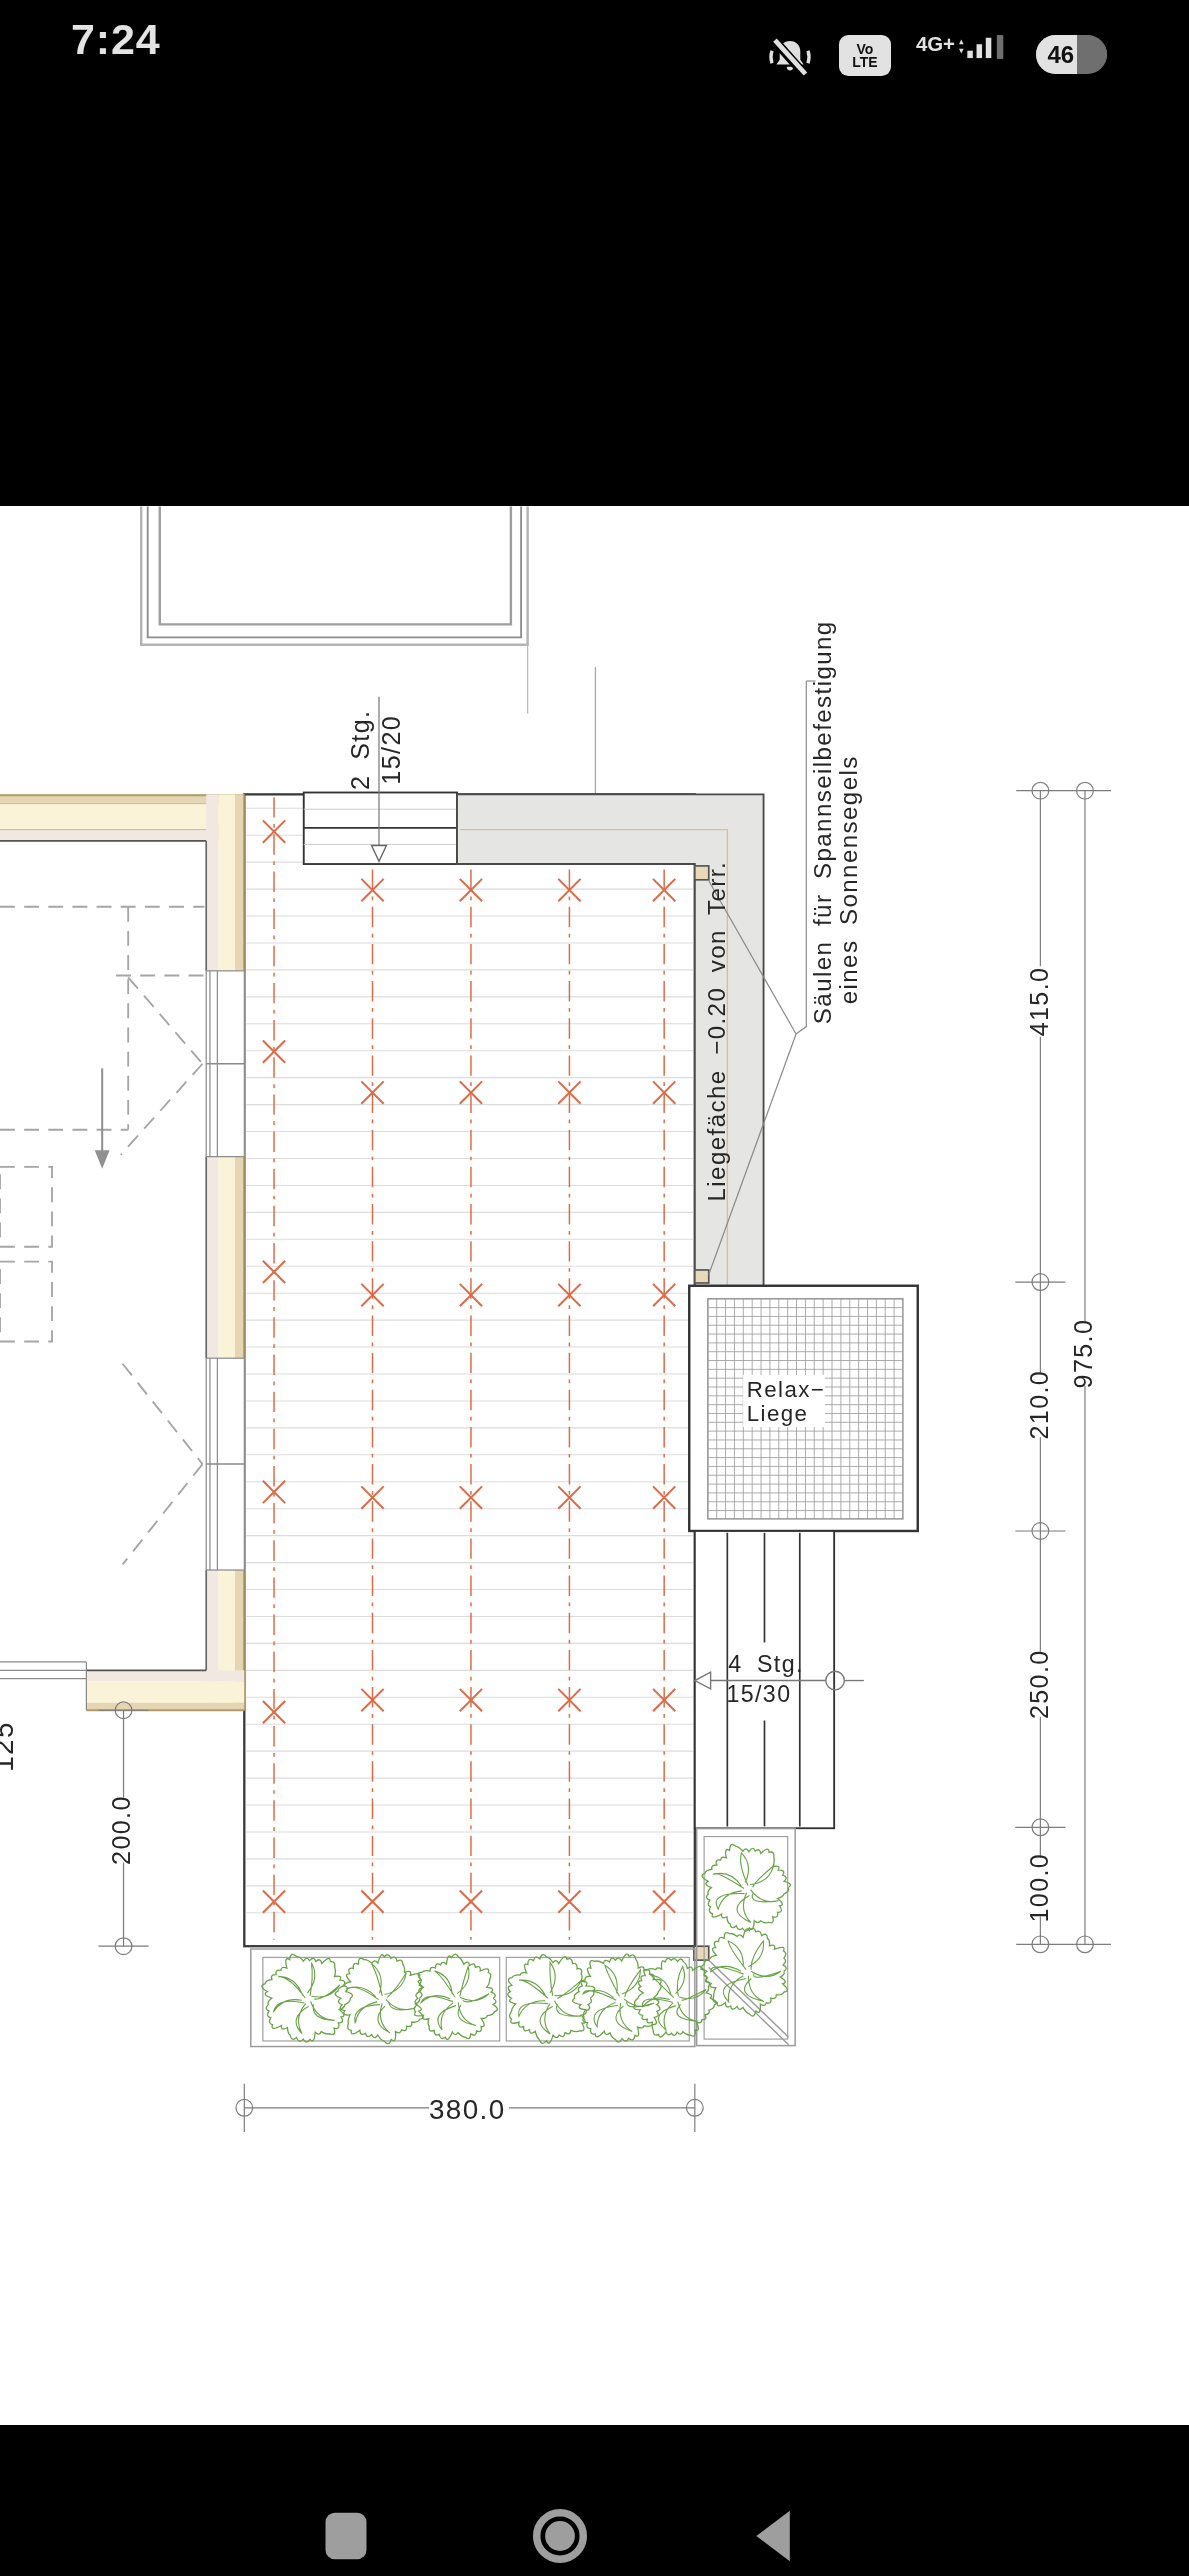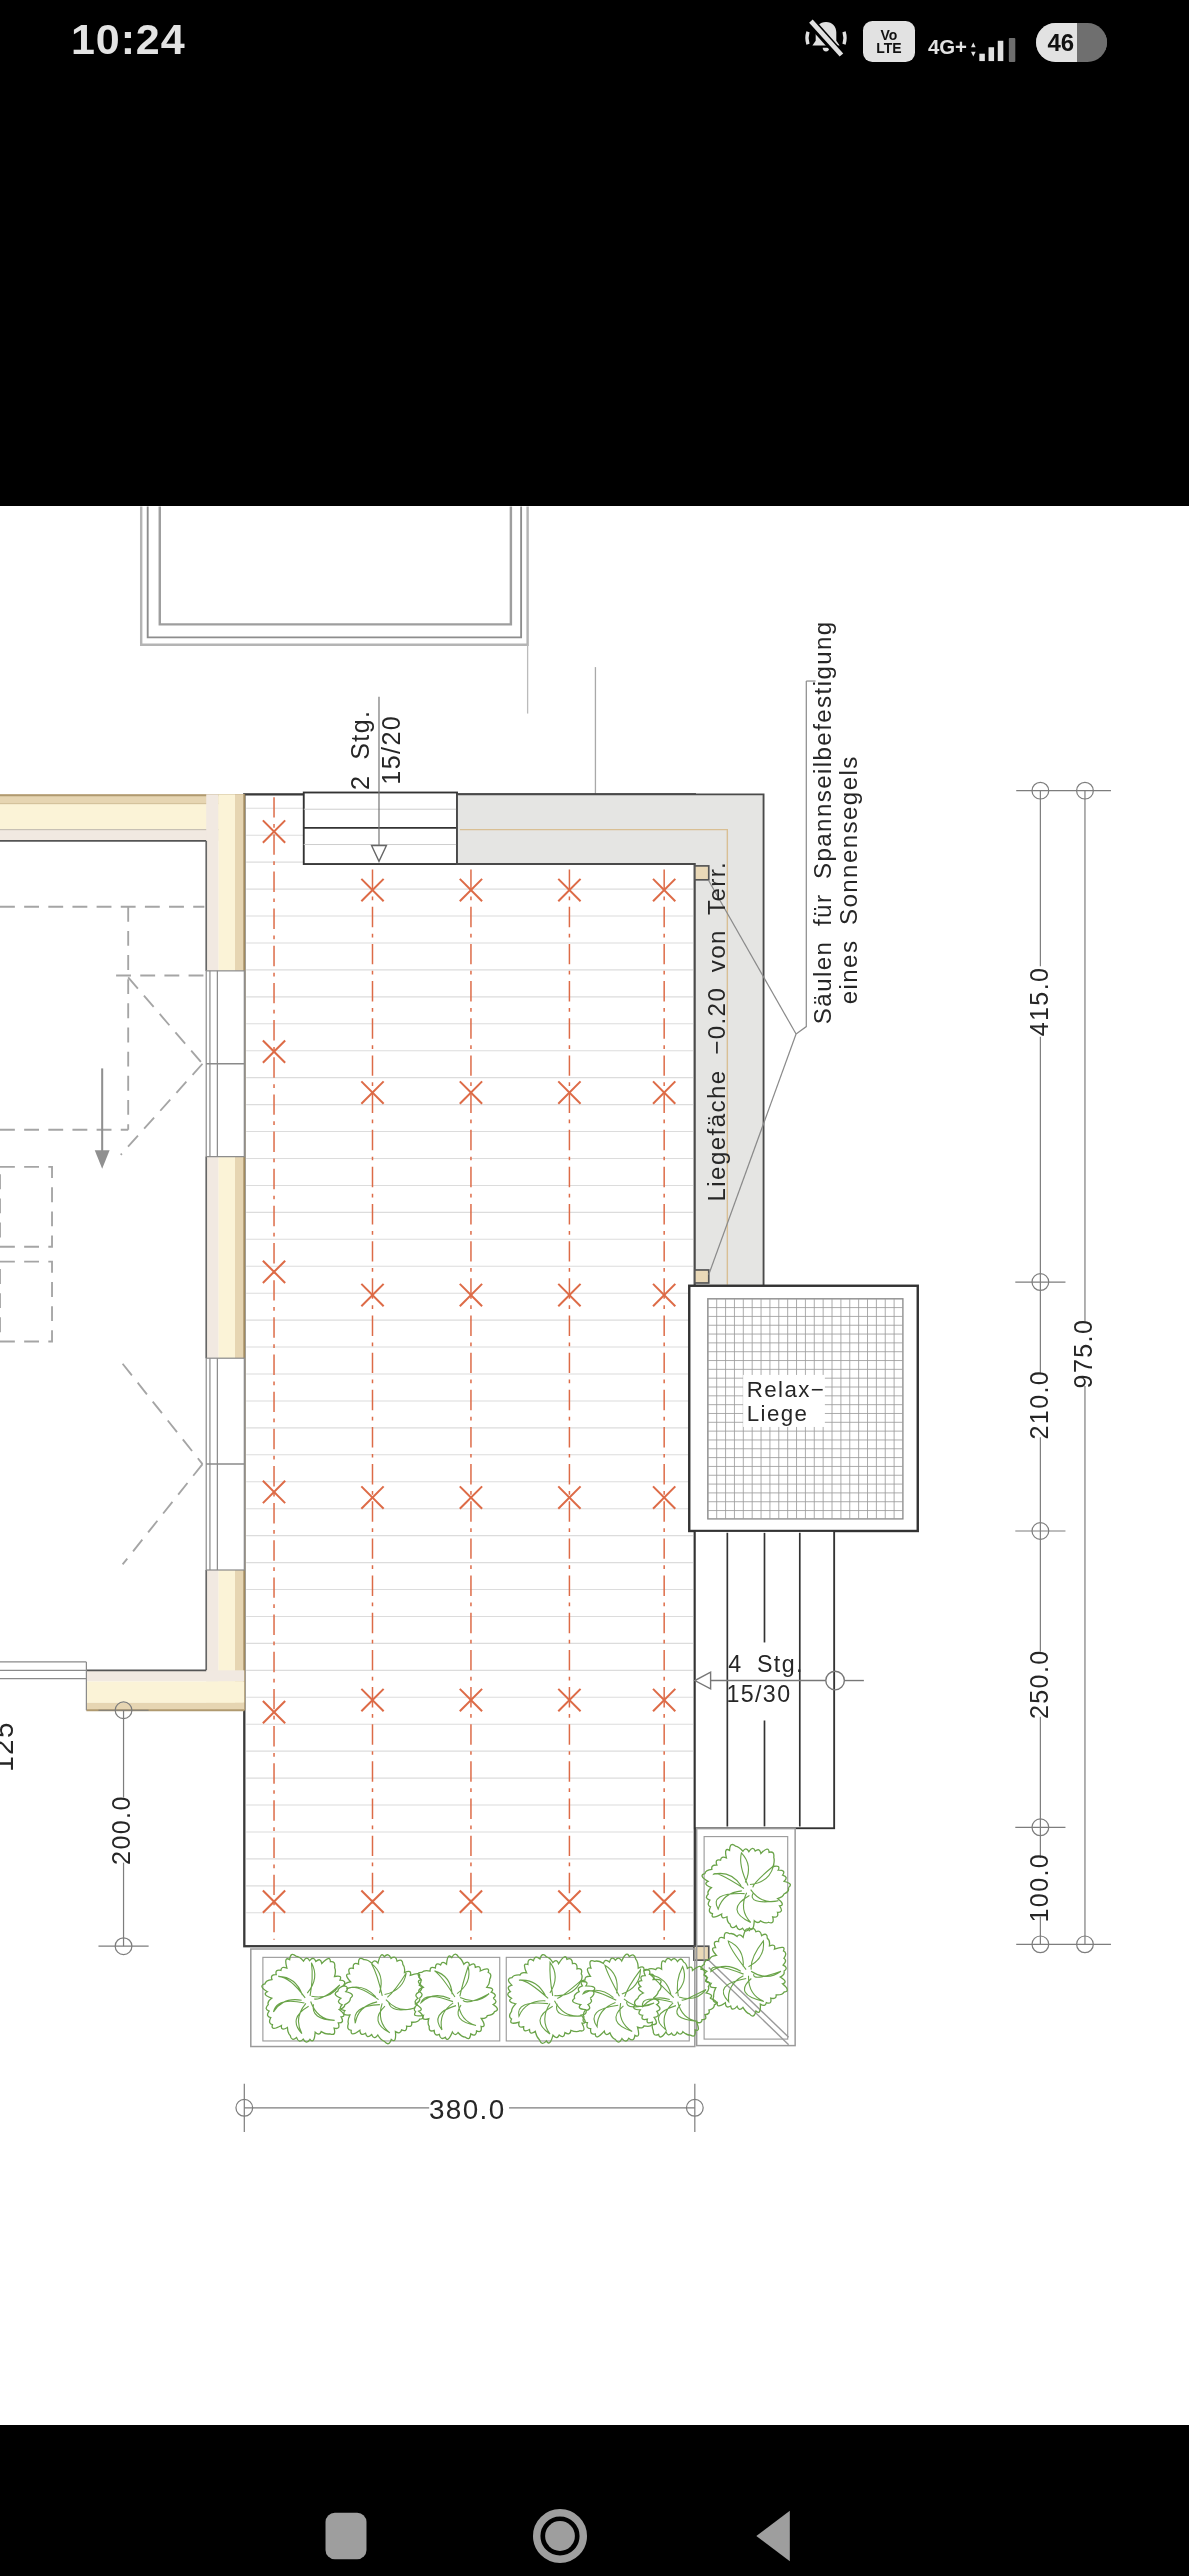--- a/index.html
+++ b/index.html
@@ -1,41 +1,41 @@
 <!DOCTYPE html>
 <html style="font-size:15px"><head>
 <meta charset="utf-8">
 <style>
   html,body{margin:0;padding:0;background:#fff;}
   body{width:1189px;height:2576px;position:relative;overflow:hidden;
        font-family:"Liberation Sans",sans-serif;}
   .statusbar{position:absolute;left:0;top:0;width:1189px;height:506px;background:#000;}
   .time{position:absolute;left:71px;top:15px;color:#e3e3e3;font-size:43px;font-weight:700;letter-spacing:0.9px;}
-  .sticons{position:absolute;right:82px;top:16px;display:flex;align-items:flex-end;gap:13px;height:46px;}
+  .sticons{position:absolute;right:82px;top:35px;display:flex;align-items:flex-start;gap:25px;height:46px;}
   .volte{background:#e2e2e2;color:#111;border-radius:9.3px;width:52px;height:41px;
          display:flex;flex-direction:column;align-items:center;justify-content:center;
          font-weight:700;font-size:14px;line-height:13px;}
   .battery{position:relative;width:71px;height:39px;border-radius:19.5px;overflow:hidden;background:#6f6f6f;}
   .battery .fill{position:absolute;left:0;top:0;bottom:0;width:58%;background:#e2e2e2;}
   .battery .pct{position:absolute;left:0;top:0;width:70%;height:100%;display:flex;align-items:center;justify-content:center;
                 color:#111;font-weight:700;font-size:24px;}
   .battery .nub{position:absolute;right:0px;top:12px;width:4.6px;height:15px;background:#6f6f6f;}
   .netwrap{display:flex;align-items:flex-start;color:#e2e2e2;}
   .netlabel{font-size:20.4px;font-weight:700;line-height:18.6px;}
   .plan{position:absolute;left:0;top:506px;}
   .navbar{position:absolute;left:0;top:2425px;width:1189px;height:151px;background:#000;}
   .navicon{position:absolute;top:84px;width:54px;height:54px;}
   svg text{fill:#262626;}
   .cad{font-family:"Liberation Sans",sans-serif;letter-spacing:1.5px;word-spacing:7px;}
 </style>
 </head>
 <body>
 
 <div class="statusbar">
-  <div class="time">10:24</div>
+  <div class="time">7:24</div>
   <div class="sticons">
     <svg class="bell" width="48" height="46" viewBox="0 0 26 25">
       <path d="M13 3.2c-3.4 0-5.6 2.4-5.6 5.6v4.6L5.6 16h14.8l-1.8-2.6V8.8c0-3.2-2.2-5.6-5.6-5.6z" fill="#e0e0e0"></path>
       <path d="M11.2 17.3h3.6c0 1.2-.8 2-1.8 2s-1.8-.8-1.8-2z" fill="#e0e0e0"></path>
       <path d="M3.2 8.5q-1.1 3.4 0 6.8" stroke="#e0e0e0" stroke-width="1.8" fill="none"></path>
       <path d="M22.8 8.5q1.1 3.4 0 6.8" stroke="#e0e0e0" stroke-width="1.8" fill="none"></path>
       <line x1="4" y1="2.4" x2="21" y2="21.5" stroke="#000" stroke-width="5"></line>
       <line x1="4.8" y1="2.8" x2="21.4" y2="21.2" stroke="#e0e0e0" stroke-width="2.6"></line>
     </svg>
     <div class="volte">

